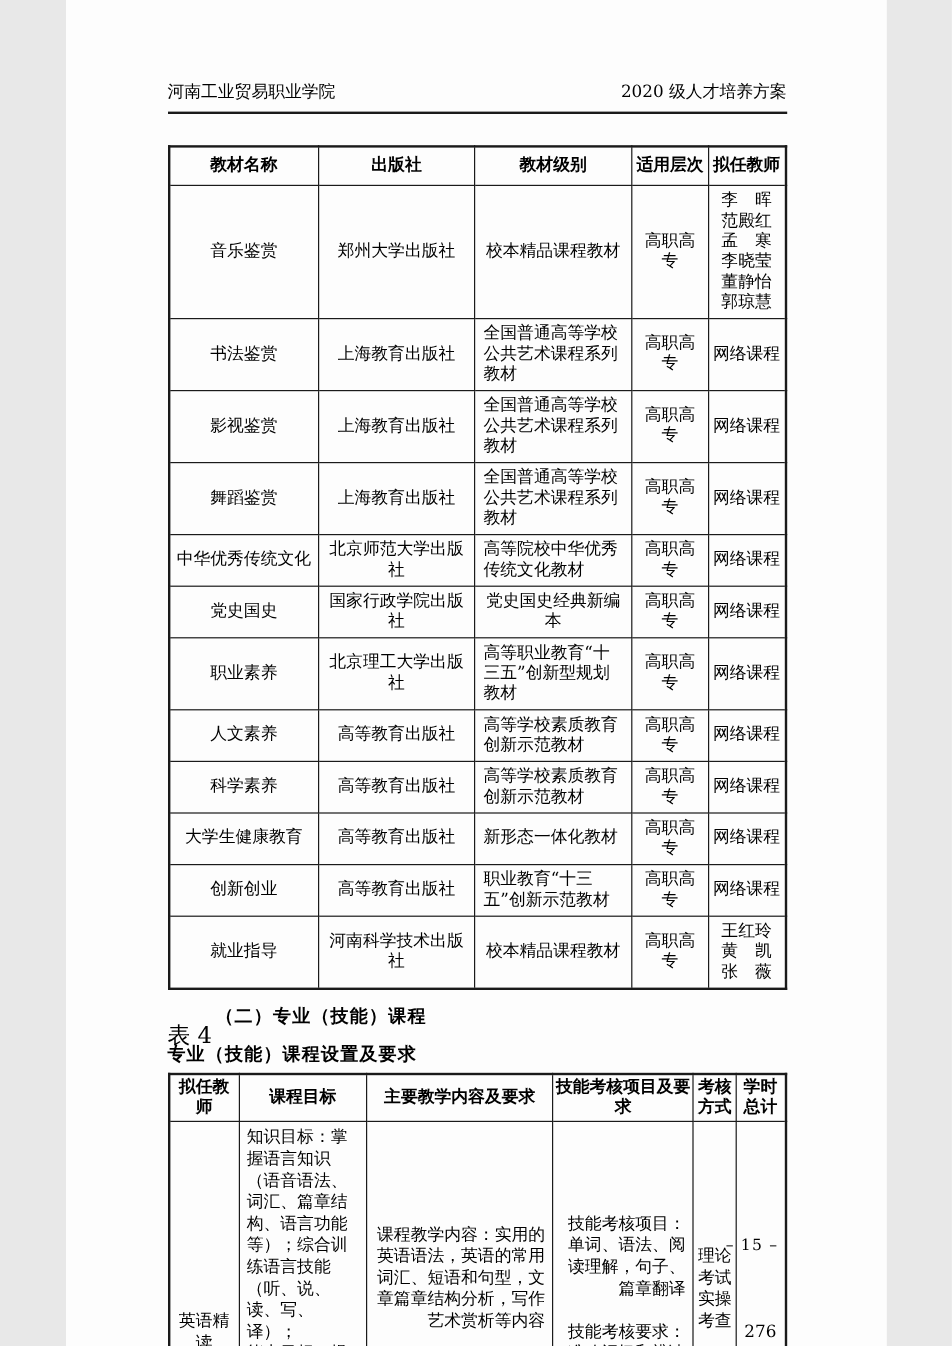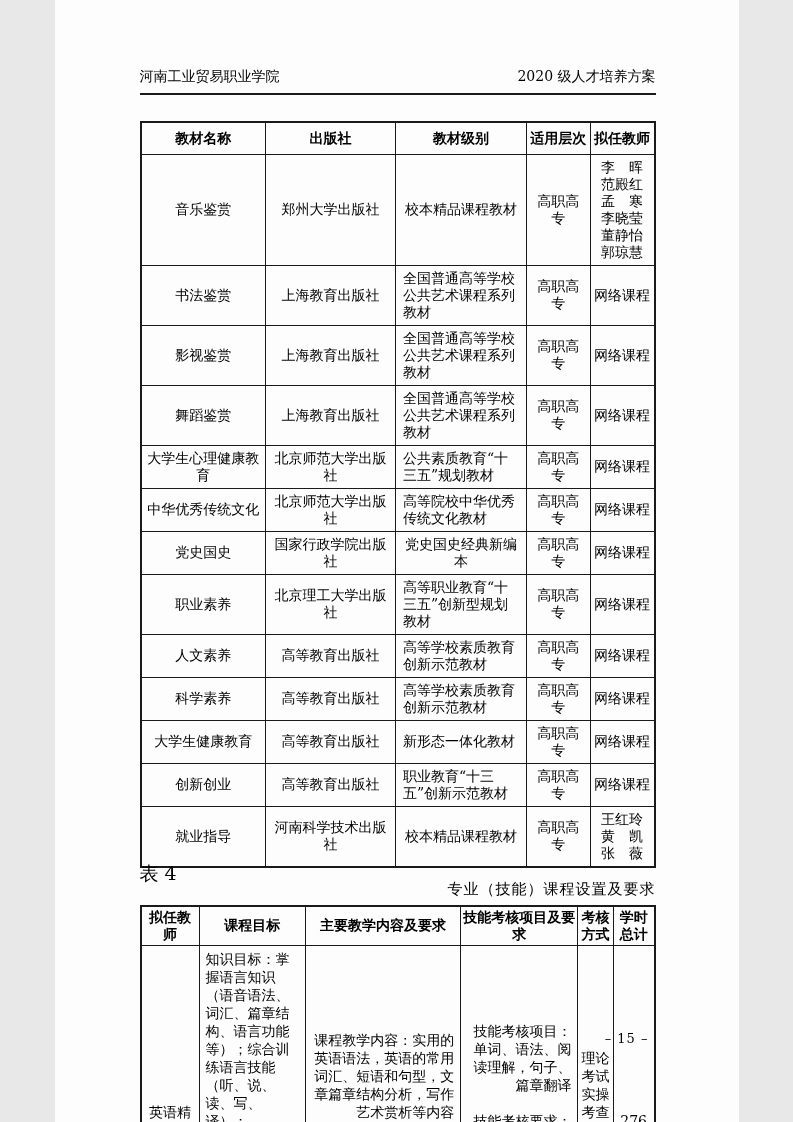--- a/index.html
+++ b/index.html
@@ -22,21 +22,21 @@
   th { font-weight:bold; height:32px; padding:2px 2px; }
   .tb1 { margin-top:26px; }
   .tb1 .c-teachers { white-space:pre-line; padding:4px 2px; }
   .tb1 .c-level { text-align:left; padding:4px 7px; }
   .tb1 .c-level.center { text-align:center; }
   
   .section-heading { font-size:15px; font-weight:bold; margin:13px 0 0 40px;
                      letter-spacing:1px; }
   .caption { position:relative; margin:12px 0 3px 0; height:22px; }
   .caption-label { position:absolute; left:0; bottom:15px; font-size:19px; }
-  .caption-title { text-align:right; font-size:15px; font-weight:normal; letter-spacing:1px; }
+  .caption-title { text-align:left; font-size:15px; font-weight:bold; letter-spacing:1px; }
   
   .tb2 th { height:38px; }
   .tb2 td { line-height:18px; }
   .tb2 .body-row { height:234px; }
   .tb2 .c-objectives { text-align:left; white-space:pre-line; vertical-align:top; padding:4px 6px; }
   .tb2 .c-content, .tb2 .c-assessment { text-align:right; white-space:pre-line; padding:4px 6px; }
   .tb2 .c-method { white-space:pre-line; padding:4px 1px; }
   
   .page-number { position:absolute; top:1031px; right:90px; font-size:13px;
                  letter-spacing:1px; }
@@ -96,27 +96,20 @@
           <td class="c-teachers">网络课程</td>
         </tr>
         <tr>
           <td class="c-name">舞蹈鉴赏</td>
           <td class="c-publisher">上海教育出版社</td>
           <td class="c-level">全国普通高等学校公共艺术课程系列教材</td>
           <td class="c-layer">高职高专</td>
           <td class="c-teachers">网络课程</td>
         </tr>
         <tr>
-          <td class="c-name">大学生心理健康教育</td>
-          <td class="c-publisher">北京师范大学出版社</td>
-          <td class="c-level">公共素质教育“十三五”规划教材</td>
-          <td class="c-layer">高职高专</td>
-          <td class="c-teachers">网络课程</td>
-        </tr>
-        <tr>
           <td class="c-name">中华优秀传统文化</td>
           <td class="c-publisher">北京师范大学出版社</td>
           <td class="c-level">高等院校中华优秀传统文化教材</td>
           <td class="c-layer">高职高专</td>
           <td class="c-teachers">网络课程</td>
         </tr>
         <tr>
           <td class="c-name">党史国史</td>
           <td class="c-publisher">国家行政学院出版社</td>
           <td class="c-level center">党史国史经典新编本</td>
@@ -163,20 +156,21 @@
           <td class="c-publisher">河南科学技术出版社</td>
           <td class="c-level center">校本精品课程教材</td>
           <td class="c-layer">高职高专</td>
           <td class="c-teachers">王红玲
 黄　凯
 张　薇</td>
         </tr>
       </tbody>
   </table>
 
+  <div class="section-heading">（二）专业（技能）课程</div>
 
   <div class="caption">
     <span class="caption-label">表 4</span>
     <div class="caption-title">专业（技能）课程设置及要求</div>
   </div>
 
   <table class="tb2">
     <colgroup>
       <col style="width:11.4%">
         <col style="width:20.7%">

